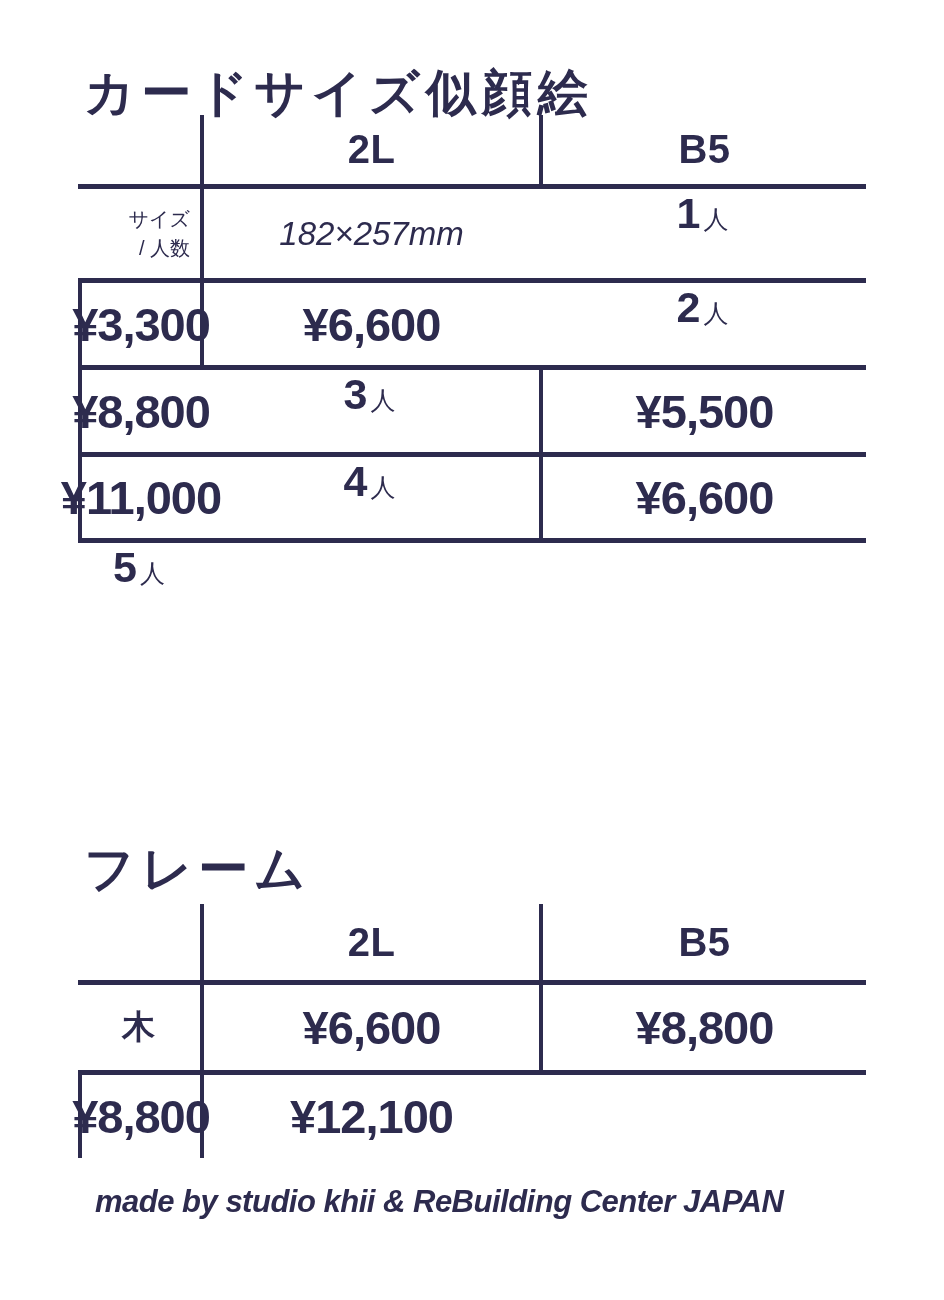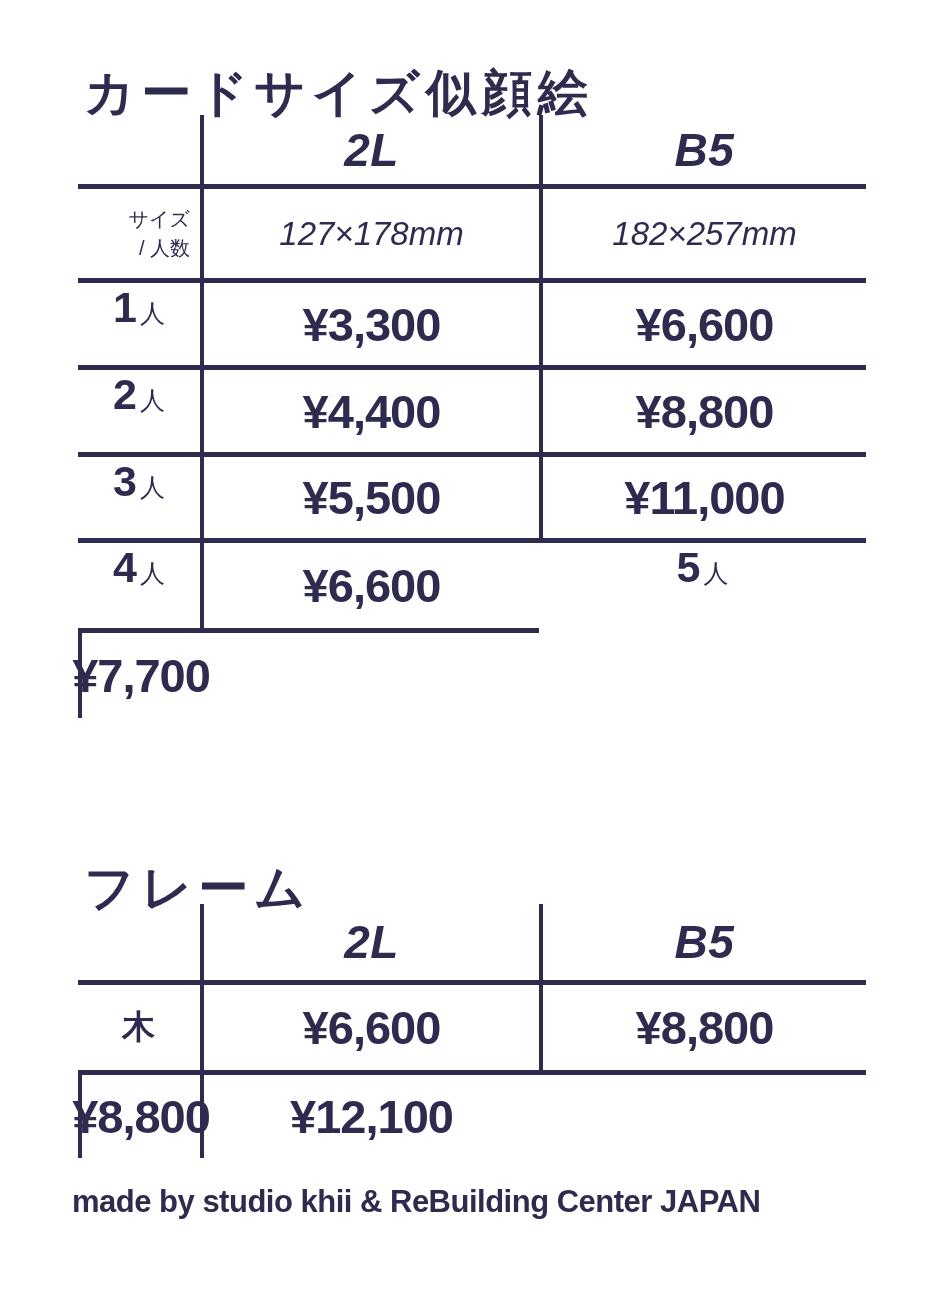--- a/index.html
+++ b/index.html
@@ -14,21 +14,21 @@
     overflow: hidden;
   }
   .section-title {
     position: absolute;
     font-weight: bold;
     font-size: 50px;
     letter-spacing: 6px;
     white-space: nowrap;
   }
   #card-title { left: 84px; top: 26px; }
-  #frame-title { left: 84px; top: 821px; }
+  #frame-title { left: 84px; top: 802px; }
 
   .price-grid {
     position: absolute;
     left: 78px;
     display: grid;
     grid-template-columns: 122px 339px 327px;
   }
   #card-table {
     top: 115px;
     grid-template-rows: 74px 94px 87px 87px 86px 90px 85px;
@@ -38,41 +38,42 @@
     grid-template-rows: 81px 90px 83px;
   }
   .cell {
     display: flex;
     align-items: center;
     justify-content: center;
   }
   .vl { border-left: 4px solid var(--ink); }   
   .hb { border-bottom: 5px solid var(--ink); } 
 
-  .colhead { font-size: 46px; font-weight: bold; letter-spacing: 0.5px; font-style: italic; }
+  .colhead { font-size: 40px; font-weight: bold; letter-spacing: 0.5px; }
   .price   { font-size: 47px; font-weight: bold; letter-spacing: -1px; white-space: nowrap; }
   .sizecell { font-size: 33px; font-style: italic; font-weight: normal; white-space: nowrap; }
   .corner {
     flex-direction: column;
     align-items: flex-end;
     padding-right: 10px;
     font-size: 20px;
     line-height: 1.45;
   }
   .corner .ln { text-align: center; }
   .rowlabel { align-items: baseline; gap: 3px; }
   .rowlabel .num  { font-size: 43px; font-weight: bold; }
   .rowlabel .unit { font-size: 25px; font-weight: normal; }
   .framelabel { font-size: 33px; font-weight: bold; letter-spacing: 1px; }
 
   #credit {
     position: absolute;
-    left: 72px; top: 1184px;
+    left: 95px; top: 1184px;
     font-size: 31px;
     font-weight: bold;
+    font-style: italic;
     letter-spacing: -0.5px;
     white-space: nowrap;
   }
 </style>
 </head>
 <body>
 
 <div>
 
   <h1 id="card-title" class="section-title">カードサイズ似顔絵</h1>
@@ -80,55 +81,52 @@
   <div id="card-table" class="price-grid">
 
     <div class="cell hb"></div>
     <div class="cell vl hb colhead">2L</div>
     <div class="cell vl hb colhead">B5</div>
 
     <div class="cell hb corner">
       <span class="ln">サイズ</span>
       <span class="ln">/ 人数</span>
     </div>
-    <div class="cell vl hb sizecell">127×178mm</div>
     <div class="cell vl hb sizecell">182×257mm</div>
 
     <div class="cell hb rowlabel">
       <span class="num">1</span>
       <span class="unit">人</span>
     </div>
     <div class="cell vl hb price">¥3,300</div>
     <div class="cell vl hb price">¥6,600</div>
 
     <div class="cell hb rowlabel">
       <span class="num">2</span>
       <span class="unit">人</span>
     </div>
-    <div class="cell vl hb price">¥4,400</div>
     <div class="cell vl hb price">¥8,800</div>
 
     <div class="cell hb rowlabel">
       <span class="num">3</span>
       <span class="unit">人</span>
     </div>
     <div class="cell vl hb price">¥5,500</div>
     <div class="cell vl hb price">¥11,000</div>
 
     <div class="cell hb rowlabel">
       <span class="num">4</span>
       <span class="unit">人</span>
     </div>
     <div class="cell vl hb price">¥6,600</div>
 
     <div class="cell rowlabel">
       <span class="num">5</span>
       <span class="unit">人</span>
     </div>
-    <div class="cell vl price">¥7,700</div>
   </div>
 
   <h1 id="frame-title" class="section-title">フレーム</h1>
 
   <div id="frame-table" class="price-grid">
 
     <div class="cell hb"></div>
     <div class="cell vl hb colhead">2L</div>
     <div class="cell vl hb colhead">B5</div>
 

